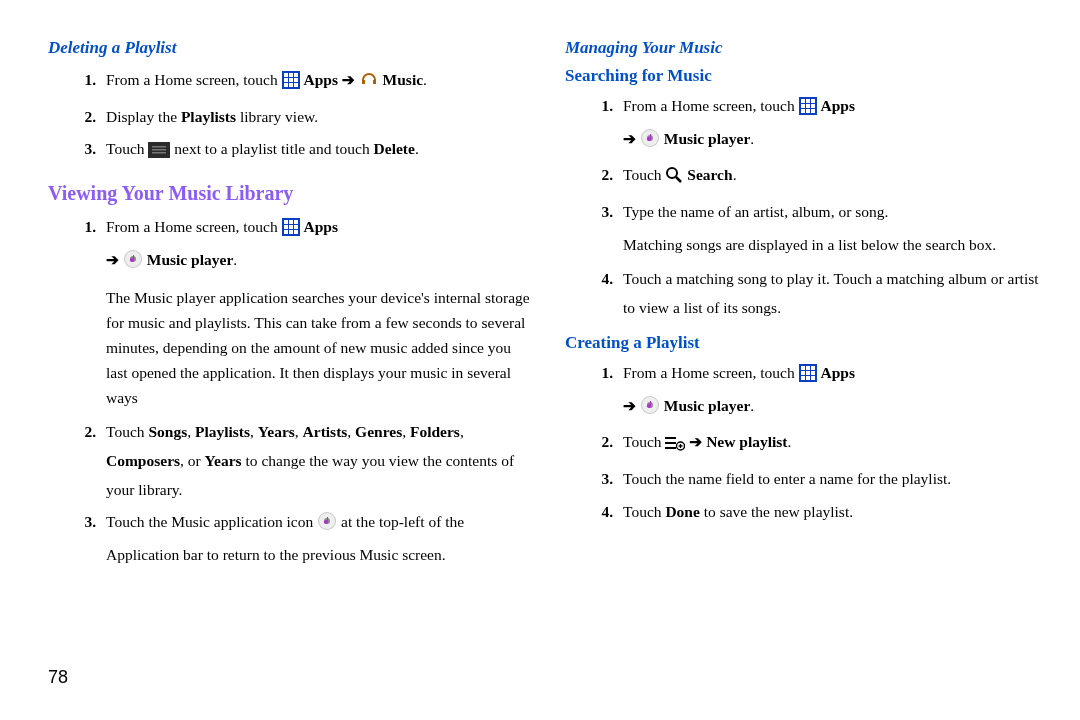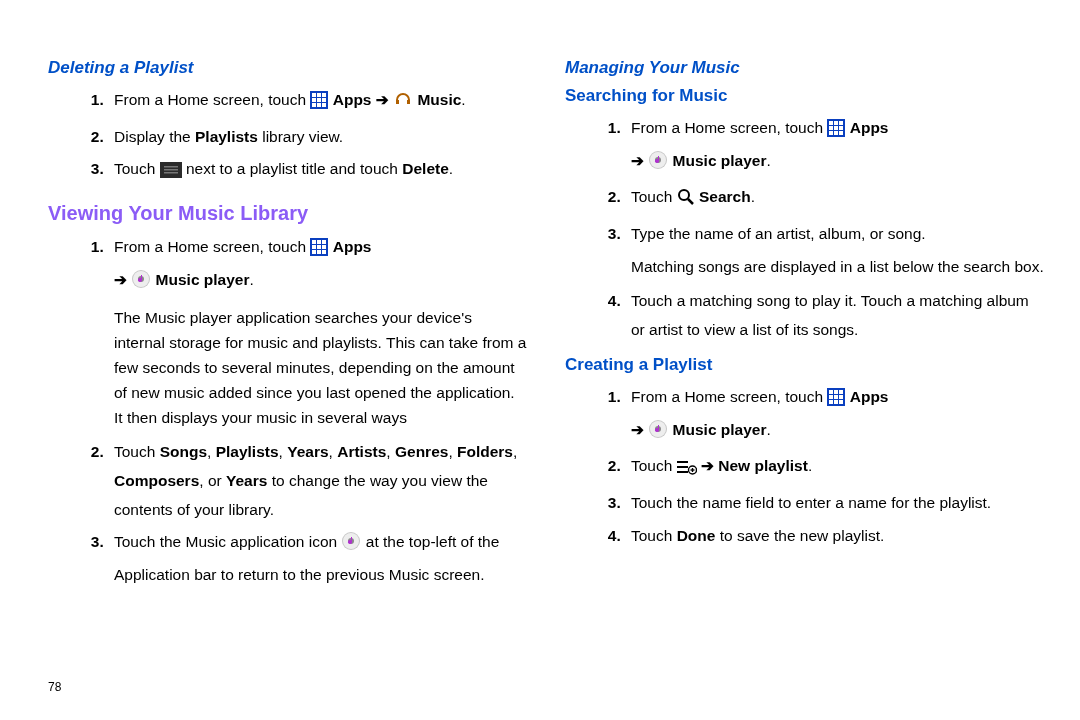--- a/index.html
+++ b/index.html
@@ -8,22 +8,23 @@
     background: #fff;
     font-family: Arial, Helvetica, sans-serif;
     font-size: 15.5px;
     color: #000;
     width: 1080px;
     height: 720px;
     overflow: hidden;
   }
   .page {
     display: flex;
-    padding: 58px 28px 10px 48px;
+    padding: 38px 28px 10px 48px;
     gap: 30px;
+    font-family: Liberation Serif, serif;
   }
   .col {
     flex: 1;
     min-width: 0;
   }
   .h-blue-italic {
     color: #0050c7;
     font-style: italic;
     font-weight: 700;
     font-size: 17px;
@@ -39,42 +40,42 @@
     color: #0050c7;
     font-weight: 700;
     font-size: 17px;
     margin: 6px 0 6px 0;
   }
   p.body {
     margin: 4px 0 8px 0;
     line-height: 1.6;
   }
   ol {
-    margin: 8px;
+    margin: 0;
     padding-left: 52px;
     line-height: 1.85;
   }
   ol > li {
     padding-left: 6px;
     margin-bottom: 4px;
   }
   ol > li::marker {
     font-weight: 700;
   }
   .b { font-weight: 700; }
   .arrow-black { font-weight: 700; }
   .icon {
     display: inline-block;
     vertical-align: -4px;
   }
   .pagenum {
     position: absolute;
     left: 48px;
-    bottom: 26px;
-    font-size: 12px;
+    bottom: 32px;
+    font-size: 18px;
   }
 </style>
 </head>
 <body>
 
 <div class="page">
 
   <div class="col">
     <div class="h-blue-italic">Deleting a Playlist</div>
 

